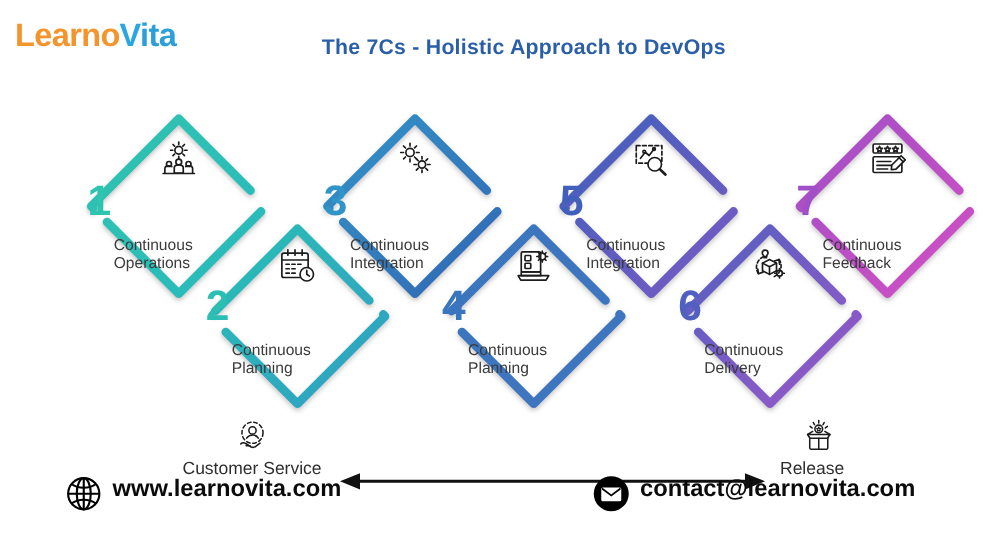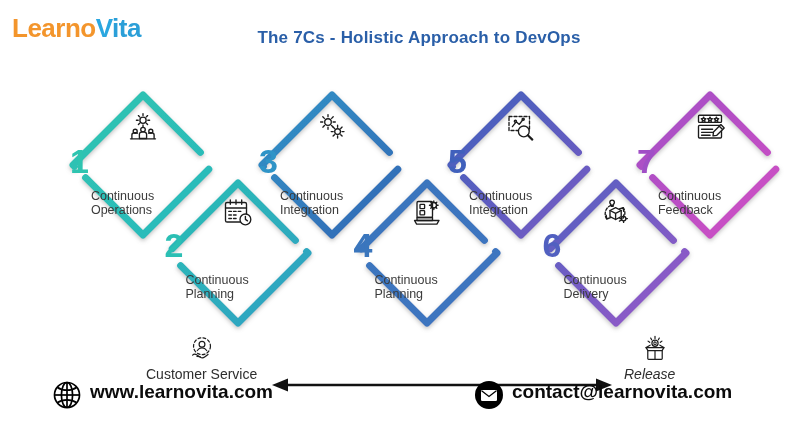--- a/index.html
+++ b/index.html
@@ -333,21 +333,21 @@
       <svg viewBox="0 0 32 32" fill="none" stroke="#1c1c1c" stroke-width="1.3" stroke-linecap="round" stroke-linejoin="round">
         <path d="M16 2.5v2.2M11.4 4.3l1 1.9M20.6 4.3l-1 1.9M8.6 7.6l1.7 1.3M23.4 7.6l-1.7 1.3"></path>
         <circle cx="16" cy="9.8" r="3.3"></circle>
         <path d="M16 8.2l.55 1.15 1.25.18-.9.88.22 1.25L16 11.08l-1.12.58.22-1.25-.9-.88 1.25-.18z" stroke-width="1"></path>
         <path d="M6.5 14.5h19l-2 3.2h-15z"></path>
         <path d="M8.3 17.7v8.4c0 .5.4.9.9.9h13.6c.5 0 .9-.4.9-.9v-8.4"></path>
         <path d="M16 17.7v9.3"></path>
         <path d="M6.5 14.5l4.3-2.6M25.5 14.5l-4.3-2.6"></path>
       </svg>
     </div>
-    <div class="btxt" style="left:600px;font-style:italic;">Release</div>
+    <div class="btxt" style="left:600px;">Release</div>
   </div>
 
   <div class="foot" style="left:52px;">
     <div class="ficon">
       <svg viewBox="0 0 30 30" fill="none" stroke="#000" stroke-width="1.7">
         <circle cx="15" cy="15" r="12.5"></circle>
         <ellipse cx="15" cy="15" rx="5.6" ry="12.5"></ellipse>
         <line x1="2.5" y1="15" x2="27.5" y2="15"></line>
         <line x1="15" y1="2.5" x2="15" y2="27.5"></line>
         <path d="M5.2 7.2c2.6 1.9 6 3 9.8 3s7.2-1.1 9.8-3"></path>

